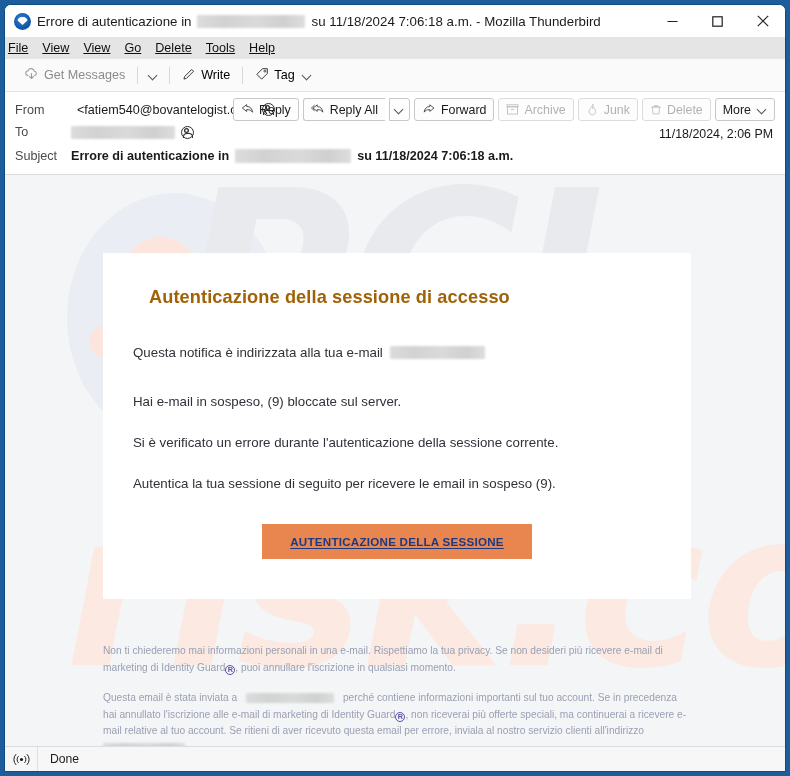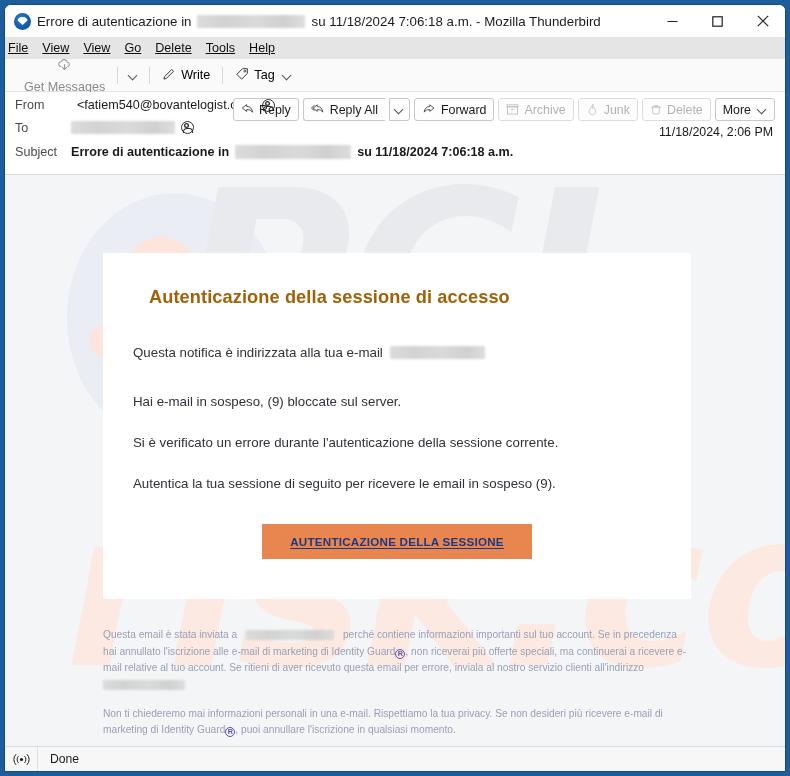--- a/index.html
+++ b/index.html
@@ -106,21 +106,21 @@
     gap: 0px;
     font-size: 12.6px;
   }
   .tb-btn {
     display: flex; align-items: center;
     gap: 5px;
     padding: 4px 7px;
     border-radius: 3px;
     white-space: nowrap;
   }
-  .tb-btn.dim { color: #8b8b8b; flex-direction: column; }
+  .tb-btn.dim { color: #8b8b8b; }
   .tb-sep {
     width: 1px; height: 17px;
     background: #d8d8d8;
     margin: 0 5px;
   }
   .chev { width: 9px; height: 9px; display:inline-block; position: relative; }
   .chev::before {
     content:"";
     position:absolute; left:0; top:1px;
     width:6px; height:6px;
@@ -135,21 +135,21 @@
     flex: none;
     background: #ffffff;
     padding: 6px 10px 7px 10px;
     border-bottom: 1px solid #dcdcdc;
     font-size: 12.6px;
     color: #1a1a1a;
     position: relative;
   }
   .hdr-row {
     display: flex;
-    align-items: flex-start;
+    align-items: center;
     min-height: 22px;
   }
   .hdr-label {
     width: 56px;
     color: #4a4a4a;
     flex: none;
     font-size: 12.6px;
   }
   .hdr-value { display: flex; align-items: center; gap: 6px; flex: 1; min-width: 0;}
   .addr { color: #1a1a1a; font-size: 12.6px; }
@@ -519,28 +519,28 @@
       <div class="card-p">Hai e-mail in sospeso, (9) bloccate sul server.</div>
       <div class="card-p">Si è verificato un errore durante l'autenticazione della sessione corrente.</div>
       <div class="card-p">Autentica la tua sessione di seguito per ricevere le email in sospeso (9).</div>
 
       <div id="cta-wrap">
         <a id="cta" href="#">AUTENTICAZIONE DELLA SESSIONE</a>
       </div>
     </div>
 
     <div id="footer">
+      <p style="margin-top:16px;">
+        <span>Non ti chiederemo mai informazioni personali in una e-mail. Rispettiamo la tua privacy. Se non desideri più ricevere e-mail di marketing di Identity Guard</span><span class="reg">R</span><span>, puoi annullare l'iscrizione in qualsiasi momento.</span>
+      </p>
       <p>
         <span>Questa email è stata inviata a</span>
         <span class="redact" style="width:88px;height:10px;margin:0 6px;"></span>
         <span>perché contiene informazioni importanti sul tuo account. Se in precedenza hai annullato l'iscrizione alle e-mail di marketing di Identity Guard</span><span class="reg">R</span><span>, non riceverai più offerte speciali, ma continuerai a ricevere e-mail relative al tuo account. Se ritieni di aver ricevuto questa email per errore, inviala al nostro servizio clienti all'indirizzo</span>
         <span class="redact" style="width:82px;height:10px;display:block;margin-top:3px;"></span>
-      </p>
-      <p style="margin-top:16px;">
-        <span>Non ti chiederemo mai informazioni personali in una e-mail. Rispettiamo la tua privacy. Se non desideri più ricevere e-mail di marketing di Identity Guard</span><span class="reg">R</span><span>, puoi annullare l'iscrizione in qualsiasi momento.</span>
       </p>
 
     </div>
   </div>
 
   <div id="statusbar">
     <div id="sb-ico">
       <svg width="19" height="13" viewBox="0 0 22 14">
         <circle cx="11" cy="7" r="1.8" fill="#1c1c1c"></circle>
         <path d="M7.2 3.4a5.2 5.2 0 0 0 0 7.2" fill="none" stroke="#1c1c1c" stroke-width="1.15" stroke-linecap="round"></path>

